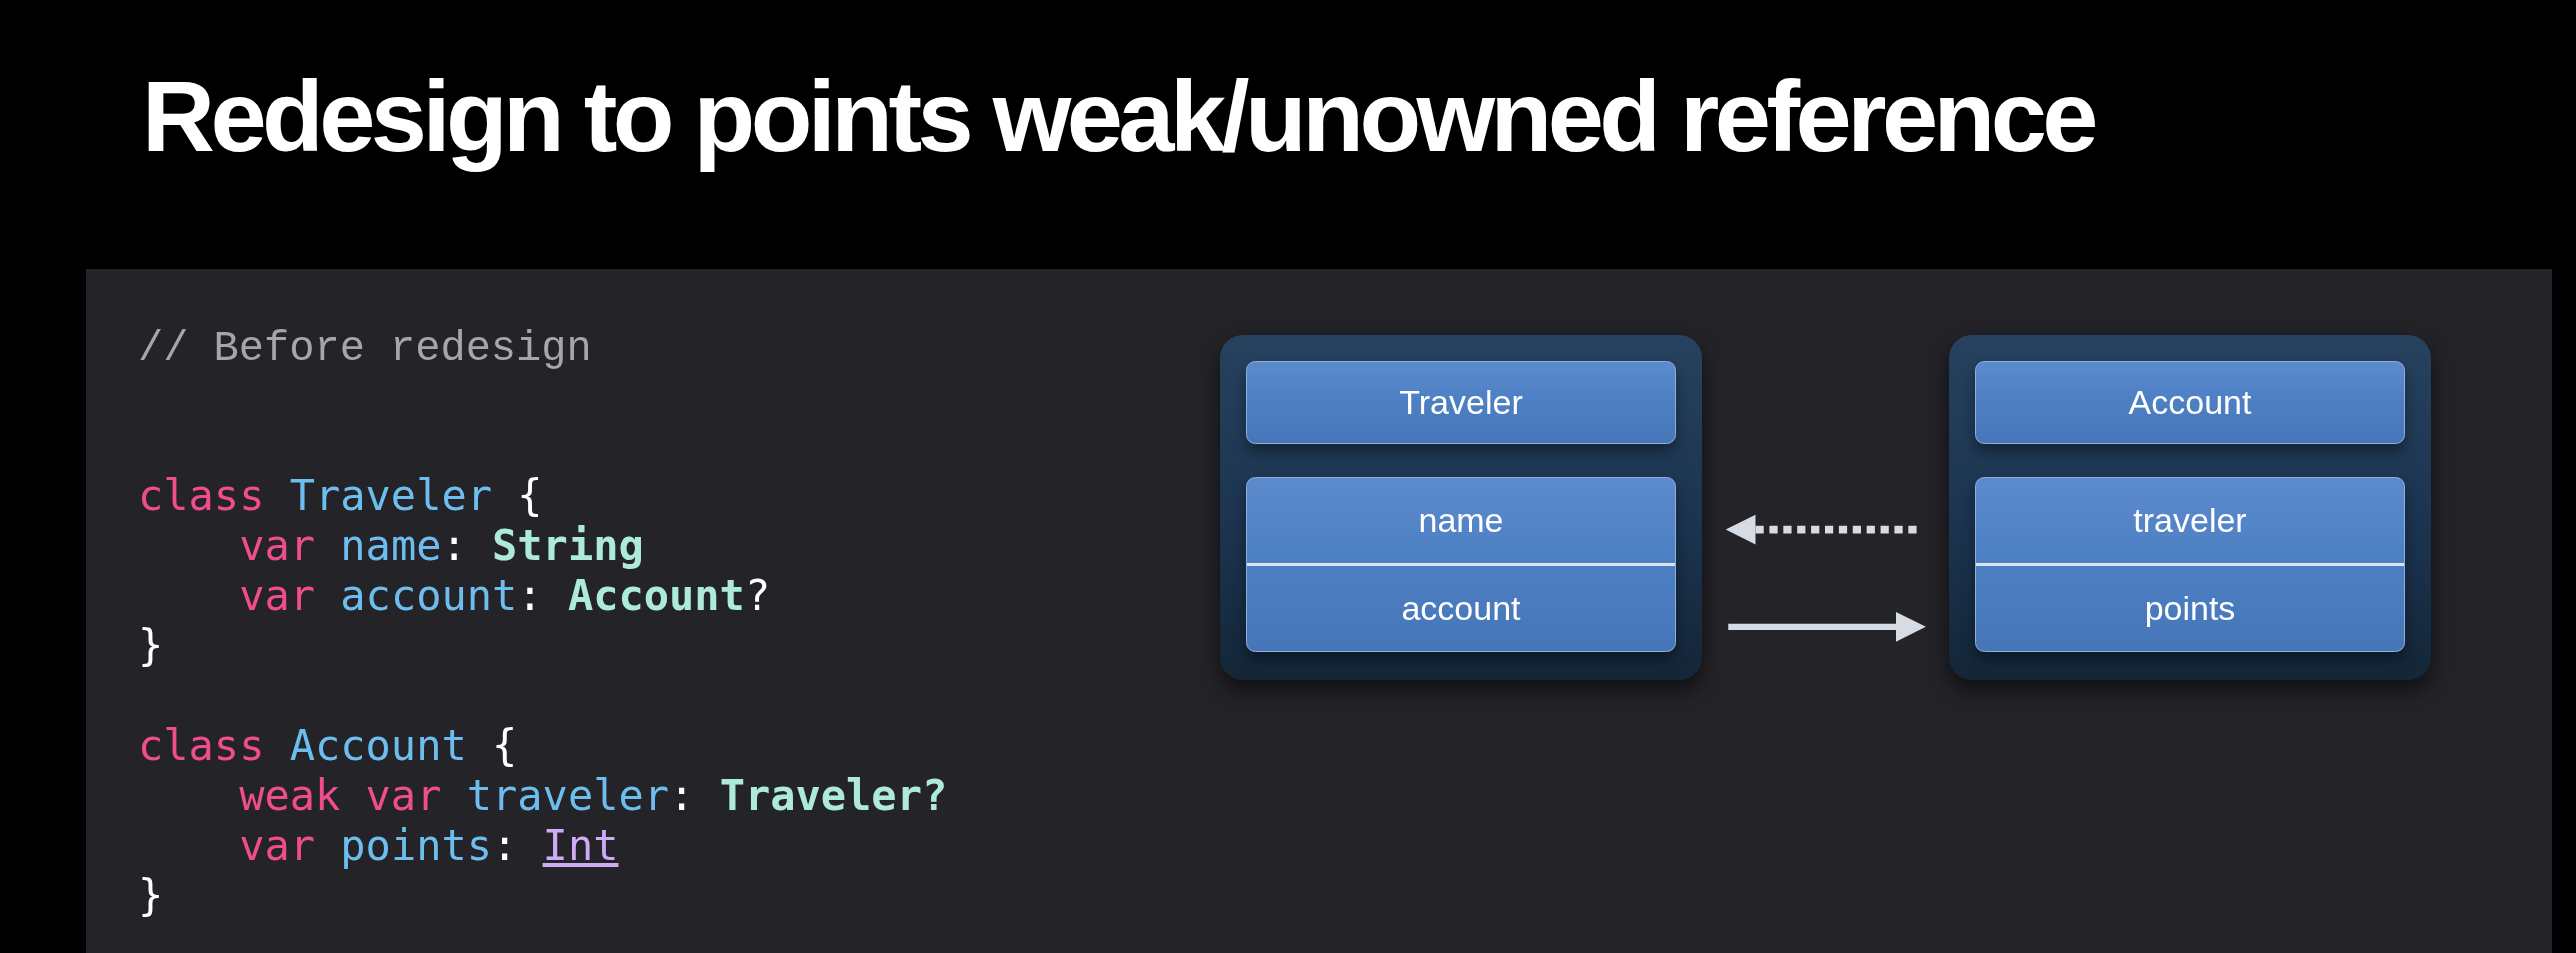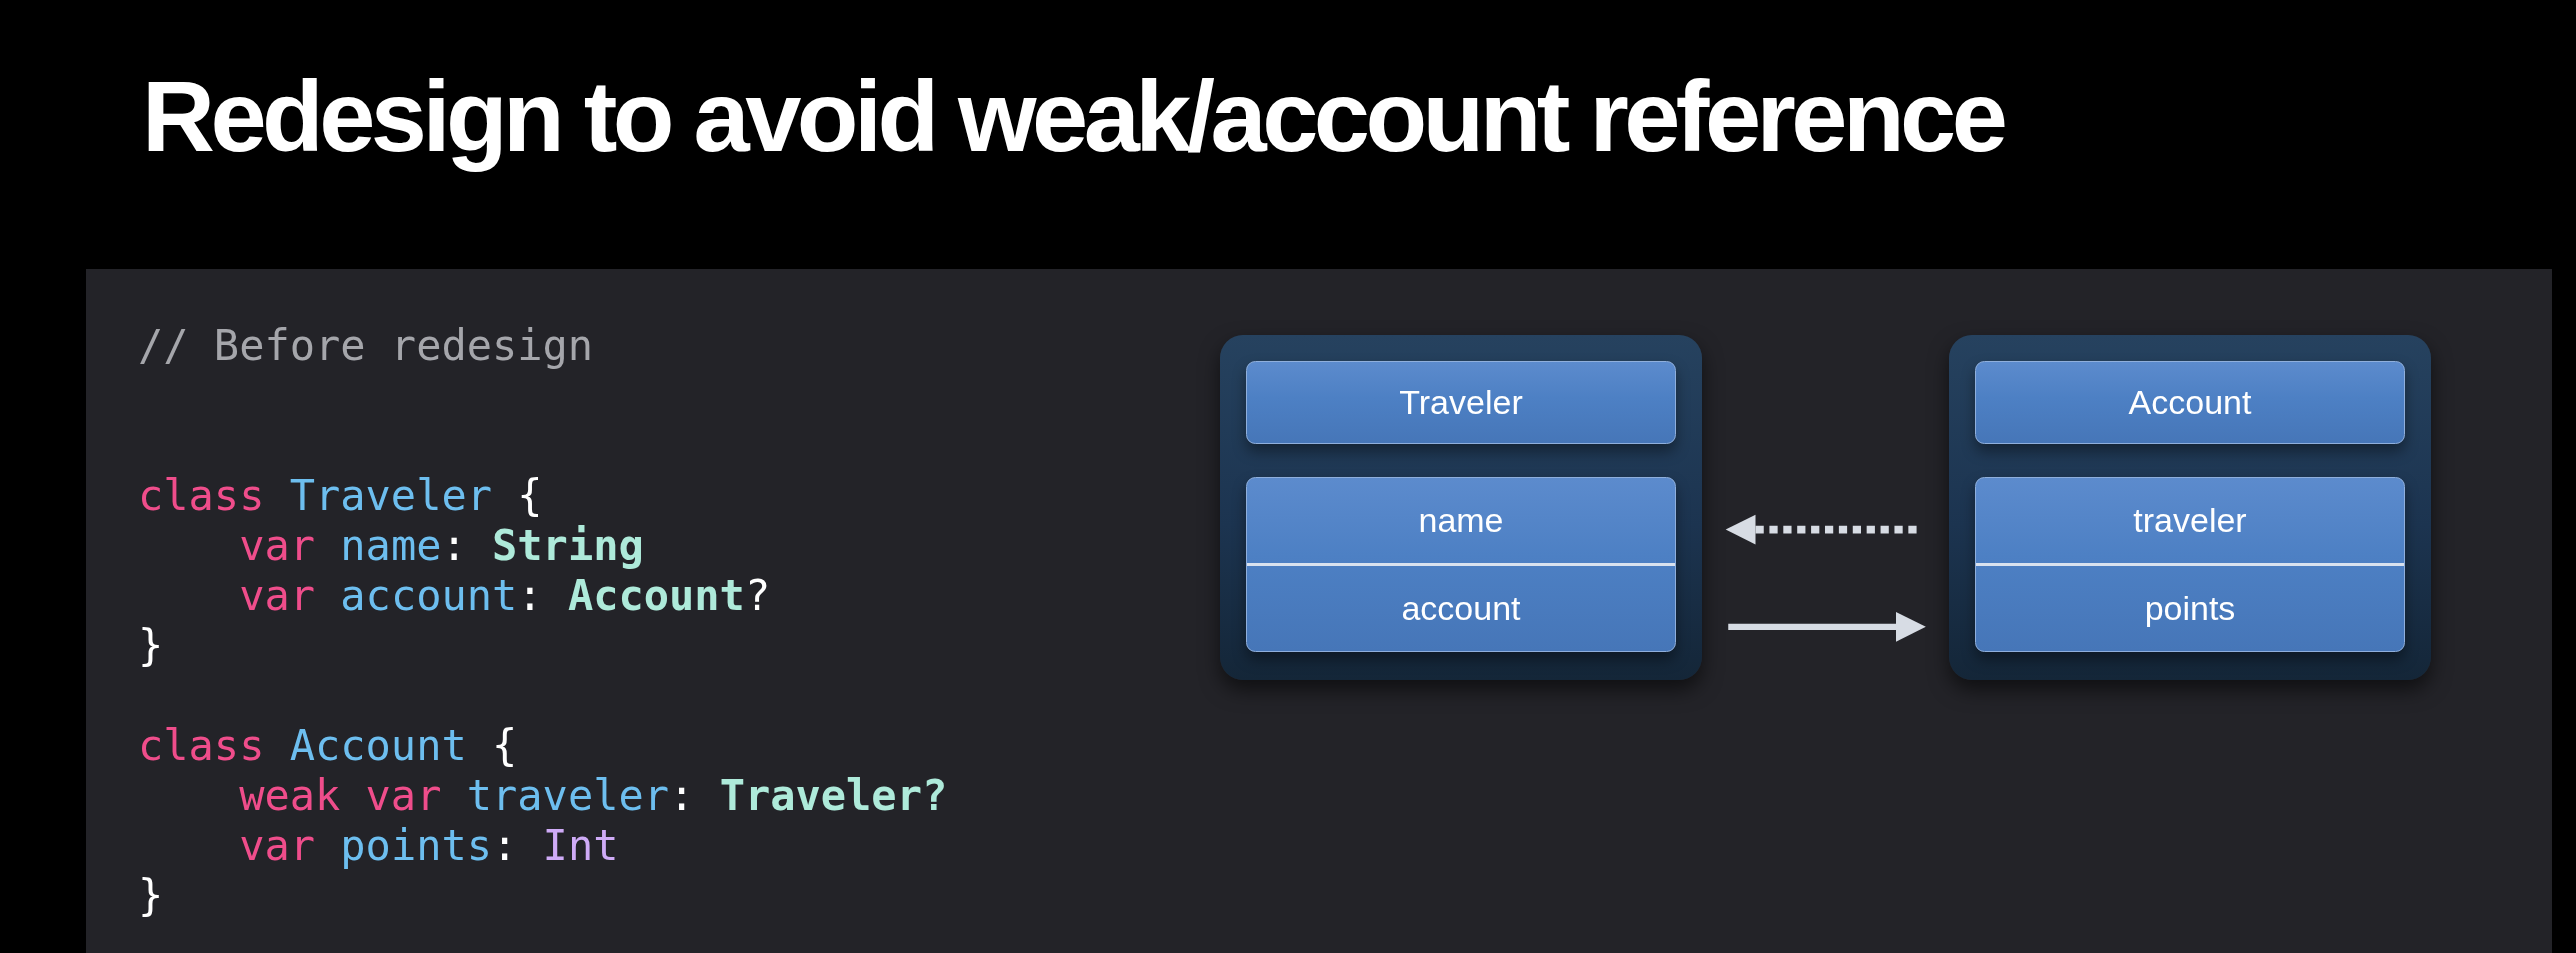--- a/index.html
+++ b/index.html
@@ -45,25 +45,25 @@
     top: 52px;
     margin: 0;
     font-family: "DejaVu Sans Mono", "Liberation Mono", monospace;
     font-size: 42px;
     line-height: 50px;
     white-space: pre;
     color: var(--c-plain, #ffffff);
   }
   .code-line { height: 50px; }
   .tok-plain   { color: var(--c-plain, #ffffff); }
-  .tok-comment { color: var(--c-comment, #a5a6ab); }
+  .tok-comment { color: var(--c-comment, #a5a6ab); font-family: Liberation Mono, monospace; }
   .tok-keyword { color: var(--c-keyword, #ef4d8b); font-weight: normal; }
   .tok-decl    { color: var(--c-decl, #6dbeef); }
   .tok-type    { color: var(--c-type, #aeeada); font-weight: bold; }
-  .tok-typeAlt { color: var(--c-typeAlt, #cfabf7); }
+  .tok-typeAlt { color: var(--c-typeAlt, #cfabf7); text-decoration: underline; }
   
   .class-box {
     position: absolute;
     top: 66px;
     width: 482px;
     height: 345px;
     box-sizing: border-box;
     border-radius: 23px;
     background: linear-gradient(180deg, #26425f 0%, #1c3450 55%, #142638 100%);
     box-shadow: 0 9.3px 20.6px rgba(0,0,0,0.55);
@@ -114,21 +114,21 @@
     top: 227px;
     width: 247px;
     height: 165px;
   }
 </style>
 </head>
 <body>
 
 <div class="slide">
 
-  <h1 class="slide-title">Redesign to avoid weak/account reference</h1>
+  <h1 class="slide-title">Redesign to points weak/unowned reference</h1>
 
   <div class="content-panel">
 
     <pre class="code-block"><div class="code-line"><span class="tok-comment">// Before redesign</span></div><div class="code-line">&nbsp;</div><div class="code-line">&nbsp;</div><div class="code-line"><span class="tok-keyword">class </span><span class="tok-decl">Traveler</span><span class="tok-plain"> {</span></div><div class="code-line"><span class="tok-plain">    </span><span class="tok-keyword">var</span><span class="tok-plain"> </span><span class="tok-decl">name</span><span class="tok-plain">: </span><span class="tok-type">String</span></div><div class="code-line"><span class="tok-plain">    </span><span class="tok-keyword">var</span><span class="tok-plain"> </span><span class="tok-decl">account</span><span class="tok-plain">: </span><span class="tok-type">Account</span><span class="tok-plain">?</span></div><div class="code-line"><span class="tok-plain">}</span></div><div class="code-line">&nbsp;</div><div class="code-line"><span class="tok-keyword">class </span><span class="tok-decl">Account</span><span class="tok-plain"> {</span></div><div class="code-line"><span class="tok-plain">    </span><span class="tok-keyword">weak var</span><span class="tok-plain"> </span><span class="tok-decl">traveler</span><span class="tok-plain">: </span><span class="tok-type">Traveler?</span></div><div class="code-line"><span class="tok-plain">    </span><span class="tok-keyword">var</span><span class="tok-plain"> </span><span class="tok-decl">points</span><span class="tok-plain">: </span><span class="tok-typeAlt">Int</span></div><div class="code-line"><span class="tok-plain">}</span></div></pre>
 
     <div class="class-box traveler">
       <div class="box-header">Traveler</div>
       <div class="box-fields">
         <div class="field-row">name</div>
         <div class="field-separator"></div>

